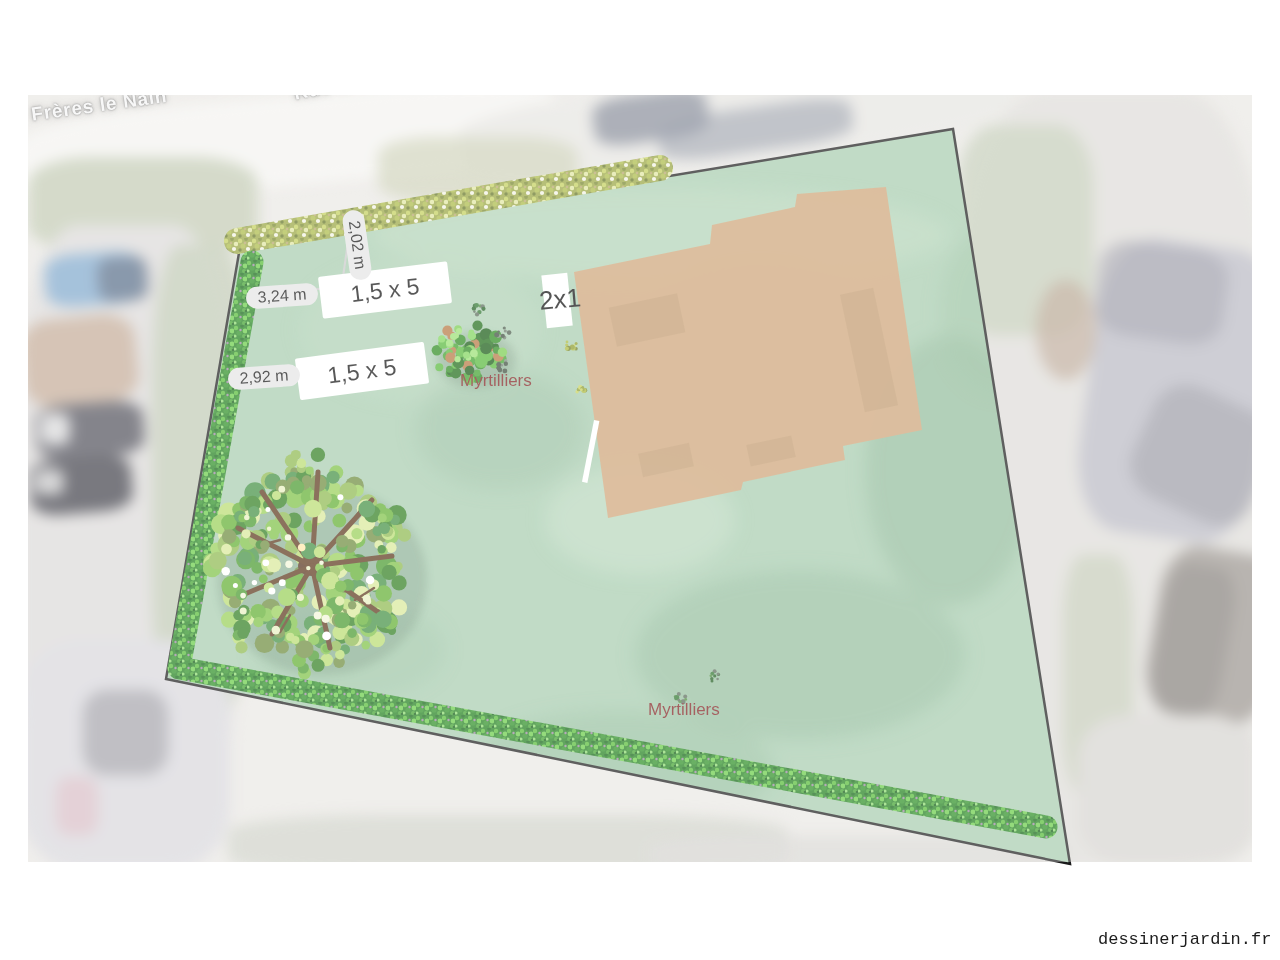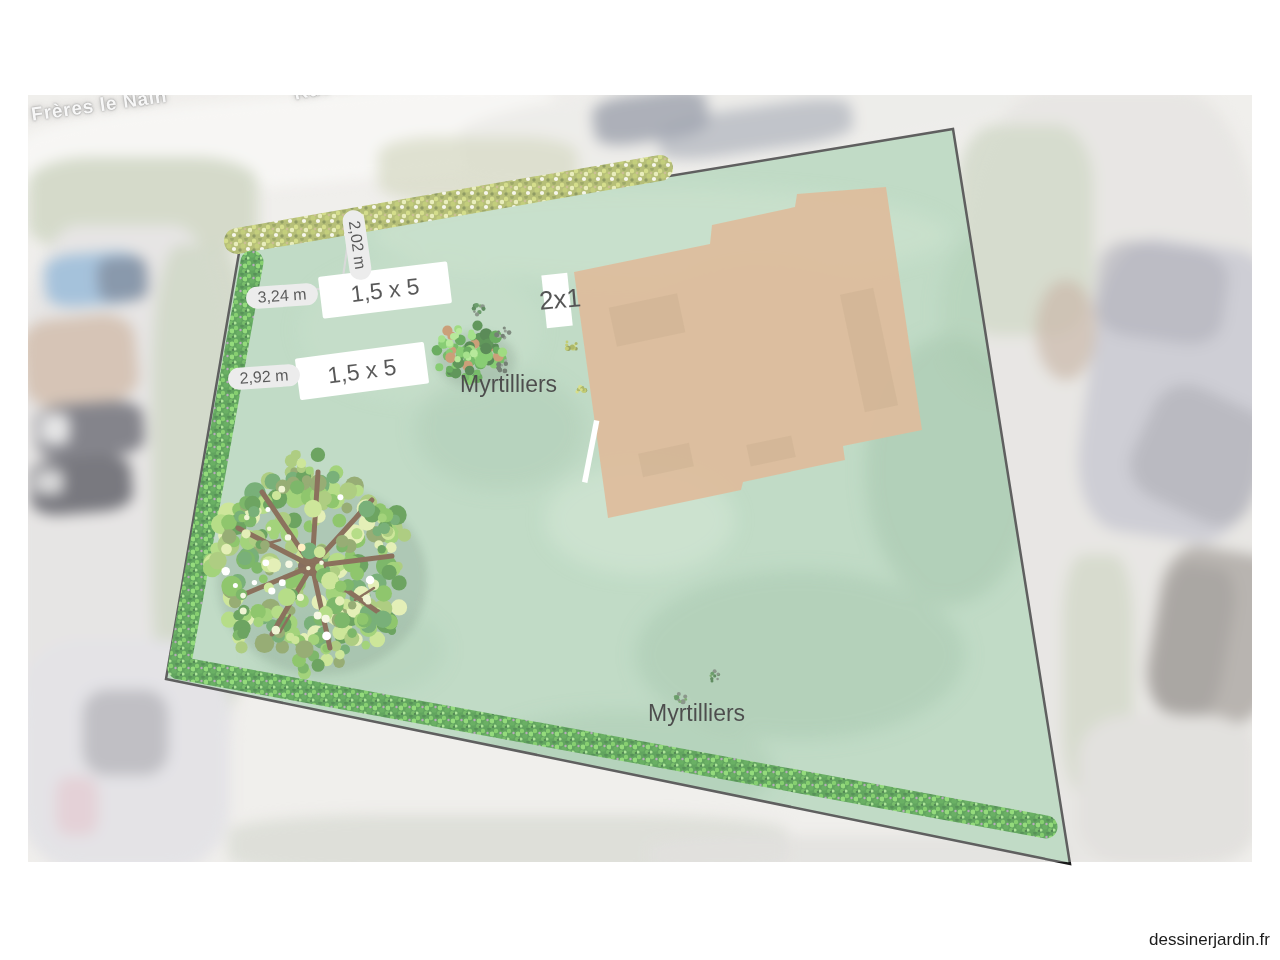--- a/index.html
+++ b/index.html
@@ -27,25 +27,25 @@
   .bed2{left:297px;top:350px;width:130px;height:42px;transform:rotate(-7.5deg);}
   .bed2x1-label{position:absolute;left:534px;top:284px;width:52px;height:30px;
        display:flex;align-items:center;justify-content:center;color:#0b0b0b;
        font-size:26px;white-space:nowrap;transform:rotate(-5deg);}
   .pill{position:absolute;height:22px;background:#e4e4e4;border-radius:11px;color:#111;
         font-size:16px;display:flex;align-items:center;justify-content:center;
         padding:0 6px;white-space:nowrap;}
   .pill202{left:322px;top:234px;width:58px;transform:rotate(82deg);}
   .pill324{left:246px;top:285px;width:60px;transform:rotate(-4deg);}
   .pill292{left:228px;top:366px;width:60px;transform:rotate(-4deg);}
-  .plant-label{position:absolute;color:#000000;font-size:23px;white-space:nowrap;}
+  .plant-label{position:absolute;color:#7f1d1d;font-size:17px;white-space:nowrap;}
   .pl1{left:460px;top:371px;}
   .pl2{left:648px;top:700px;}
   .watermark{position:absolute;left:1098px;top:930px;width:172px;text-align:right;
-             color:#1c1c1c;font-size:17px;}
+             color:#1c1c1c;font-size:17px;font-family:Liberation Mono, monospace;}
 </style>
 </head>
 <body>
 
 <div class="stage">
 
   <div class="photo">
     <div class="blobs">
       <div class="blob" style="left:-10px;top:2px;width:540px;height:88px;background:#f4f3f0;transform:rotate(-5deg);"></div>
       <div class="blob" style="left:430px;top:-18px;width:560px;height:86px;background:#e6e5e1;transform:rotate(-7deg);"></div>

